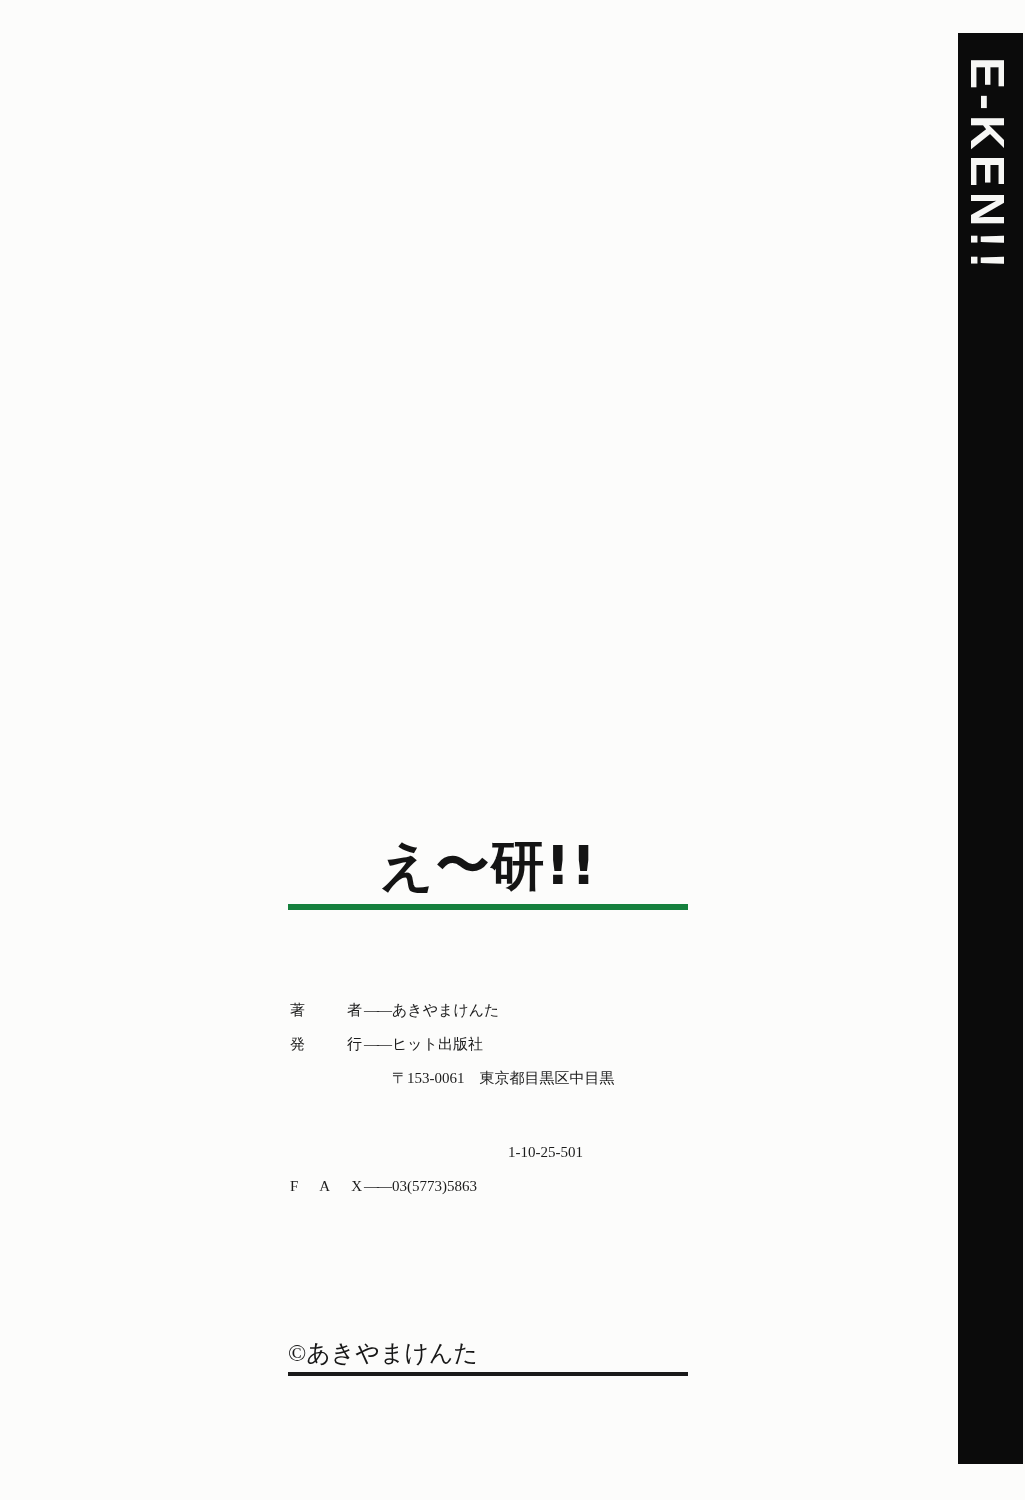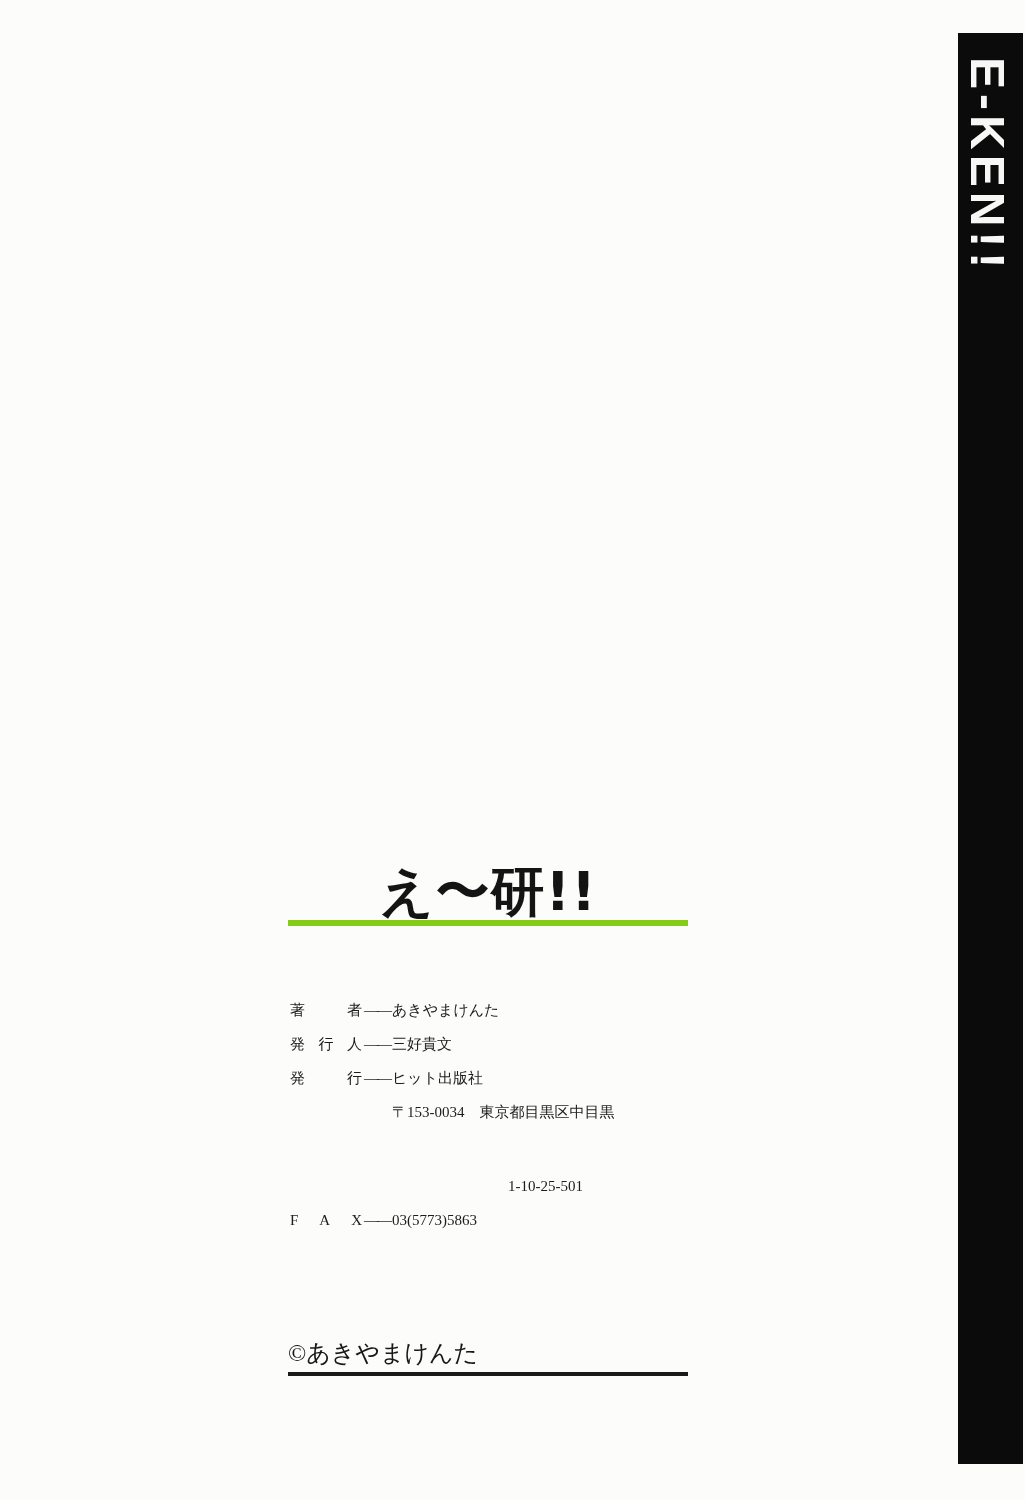--- a/index.html
+++ b/index.html
@@ -20,23 +20,24 @@
   .spine-text {
     position:absolute; top:24px; left:57px;
     transform-origin:0 0; transform:rotate(90deg);
     font-family:"Liberation Sans","DejaVu Sans",sans-serif;
     font-weight:900; font-size:48px; letter-spacing:5px;
     color:#f7f7f5; white-space:nowrap;
   }
 
   
   .title-block {
-    position:absolute; left:288px; top:864px; width:400px;
+    position:absolute; left:288px; top:838px; width:400px;
     text-align:center;
-    border-bottom:6px solid #84cc16;
+    border-bottom:6px solid #15803d;
+    padding-bottom:10px;
   }
   .title {
     font-family:"DejaVu Sans","Liberation Sans",sans-serif;
     font-weight:900; font-size:54px; line-height:56px;
     letter-spacing:1px; color:#141414;
   }
 
   
   .colophon {
     position:absolute; left:290px; top:993px; width:480px;
@@ -70,25 +71,24 @@
 </div>
 
 <div class="title-block">
   <h1 class="title">え〜研!!</h1>
 </div>
 
 <div class="colophon">
 
   <div class="row"><span class="label">著者</span><span class="dash">——</span><span class="value">あきやまけんた</span></div>
 
-  <div class="row"><span class="label">発行人</span><span class="dash">——</span><span class="value">三好貴文</span></div>
 
   <div class="row"><span class="label">発行</span><span class="dash">——</span><span class="value">ヒット出版社</span></div>
 
-  <div class="row indent-a"><span class="value">〒153-0034　東京都目黒区中目黒</span></div>
+  <div class="row indent-a"><span class="value">〒153-0061　東京都目黒区中目黒</span></div>
 
   <div class="row indent-b"><span class="value">1-10-25-501</span></div>
 
 
   <div class="row"><span class="label">F A X</span><span class="dash">——</span><span class="value">03(5773)5863</span></div>
 
 
 </div>
 
 <div class="copyright-block">

